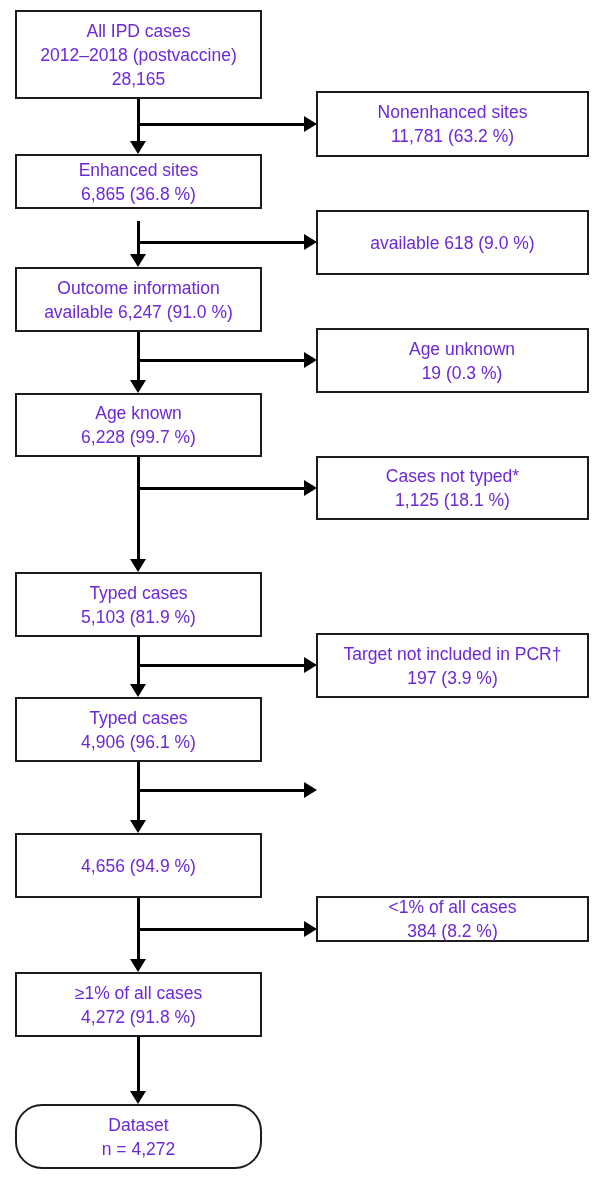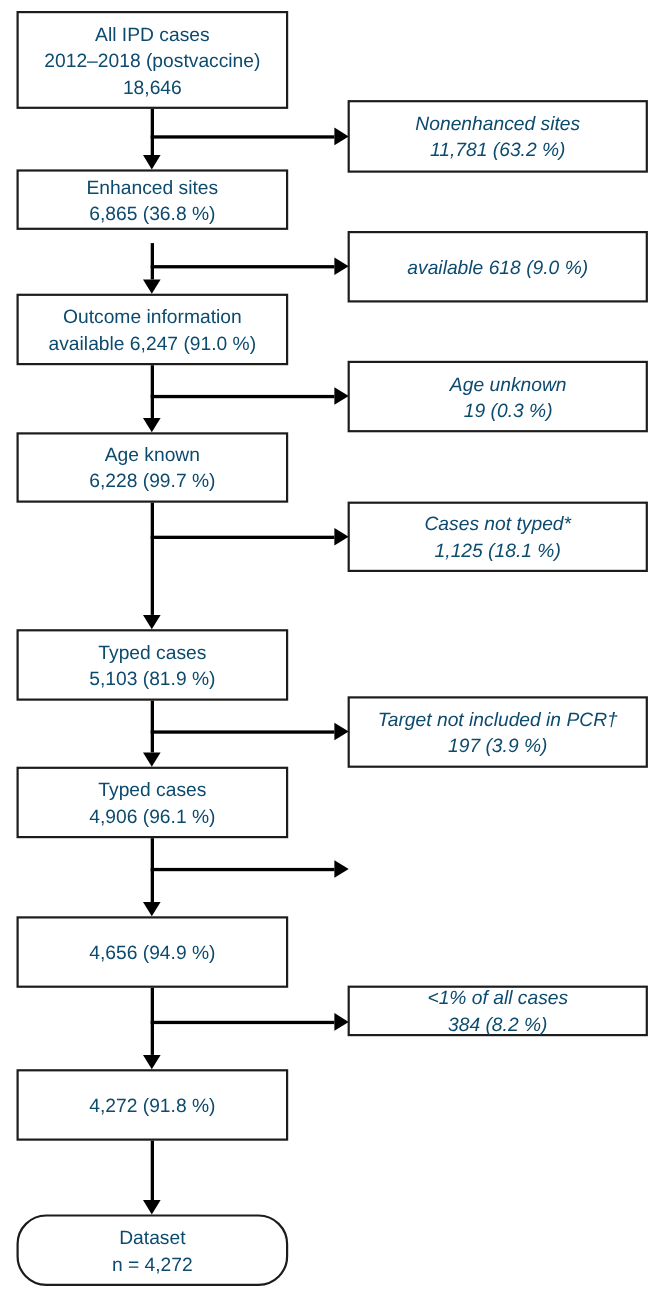--- a/index.html
+++ b/index.html
@@ -1,21 +1,21 @@
 <!DOCTYPE html>
 <html><head>
 <meta charset="utf-8">
 <style>
   html,body{margin:0;padding:0;background:#ffffff;}
   #canvas{
     position:relative;
     width:600px;height:1188px;
     background:#ffffff;
     font-family:"Liberation Sans", sans-serif;
-    color:#0c4a6e;
+    color:#6d28d9;
     overflow:hidden;
   }
   .box{
     position:absolute;
     border:2px solid #1c1c1c;
     background:#ffffff;
     display:flex;
     flex-direction:column;
     justify-content:center;
     align-items:center;
@@ -34,31 +34,31 @@
   }
   .arrow-right{
     position:absolute;width:0;height:0;
     border-top:8px solid transparent;
     border-bottom:8px solid transparent;
     border-left:13px solid #000;
   }
   
   .m{left:15px;width:247px;}
   
-  .s{left:316px;width:273px;font-style:italic;}
+  .s{left:316px;width:273px;}
 </style>
 </head>
 <body>
 
 <div id="canvas">
 
   <div class="box m" style="top:10px;height:89px;">
     <div>All IPD cases</div>
     <div>2012–2018 (postvaccine)</div>
-    <div>18,646</div>
+    <div>28,165</div>
   </div>
 
   <div class="box m" style="top:154px;height:55px;">
     <div>Enhanced sites</div>
     <div>6,865 (36.8 %)</div>
   </div>
 
   <div class="box m" style="top:267px;height:65px;">
     <div>Outcome information</div>
     <div>available 6,247 (91.0 %)</div>
@@ -77,20 +77,21 @@
   <div class="box m" style="top:697px;height:65px;">
     <div>Typed cases</div>
     <div>4,906 (96.1 %)</div>
   </div>
 
   <div class="box m" style="top:833px;height:65px;">
     <div>4,656 (94.9 %)</div>
   </div>
 
   <div class="box m" style="top:972px;height:65px;">
+    <div>≥1% of all cases</div>
     <div>4,272 (91.8 %)</div>
   </div>
 
   <div class="box m" style="top:1104px;height:65px;border-radius:27px;">
     <div>Dataset</div>
     <div>n = 4,272</div>
   </div>
 
   <div class="box s" style="top:91px;height:66px;">
     <div>Nonenhanced sites</div>

